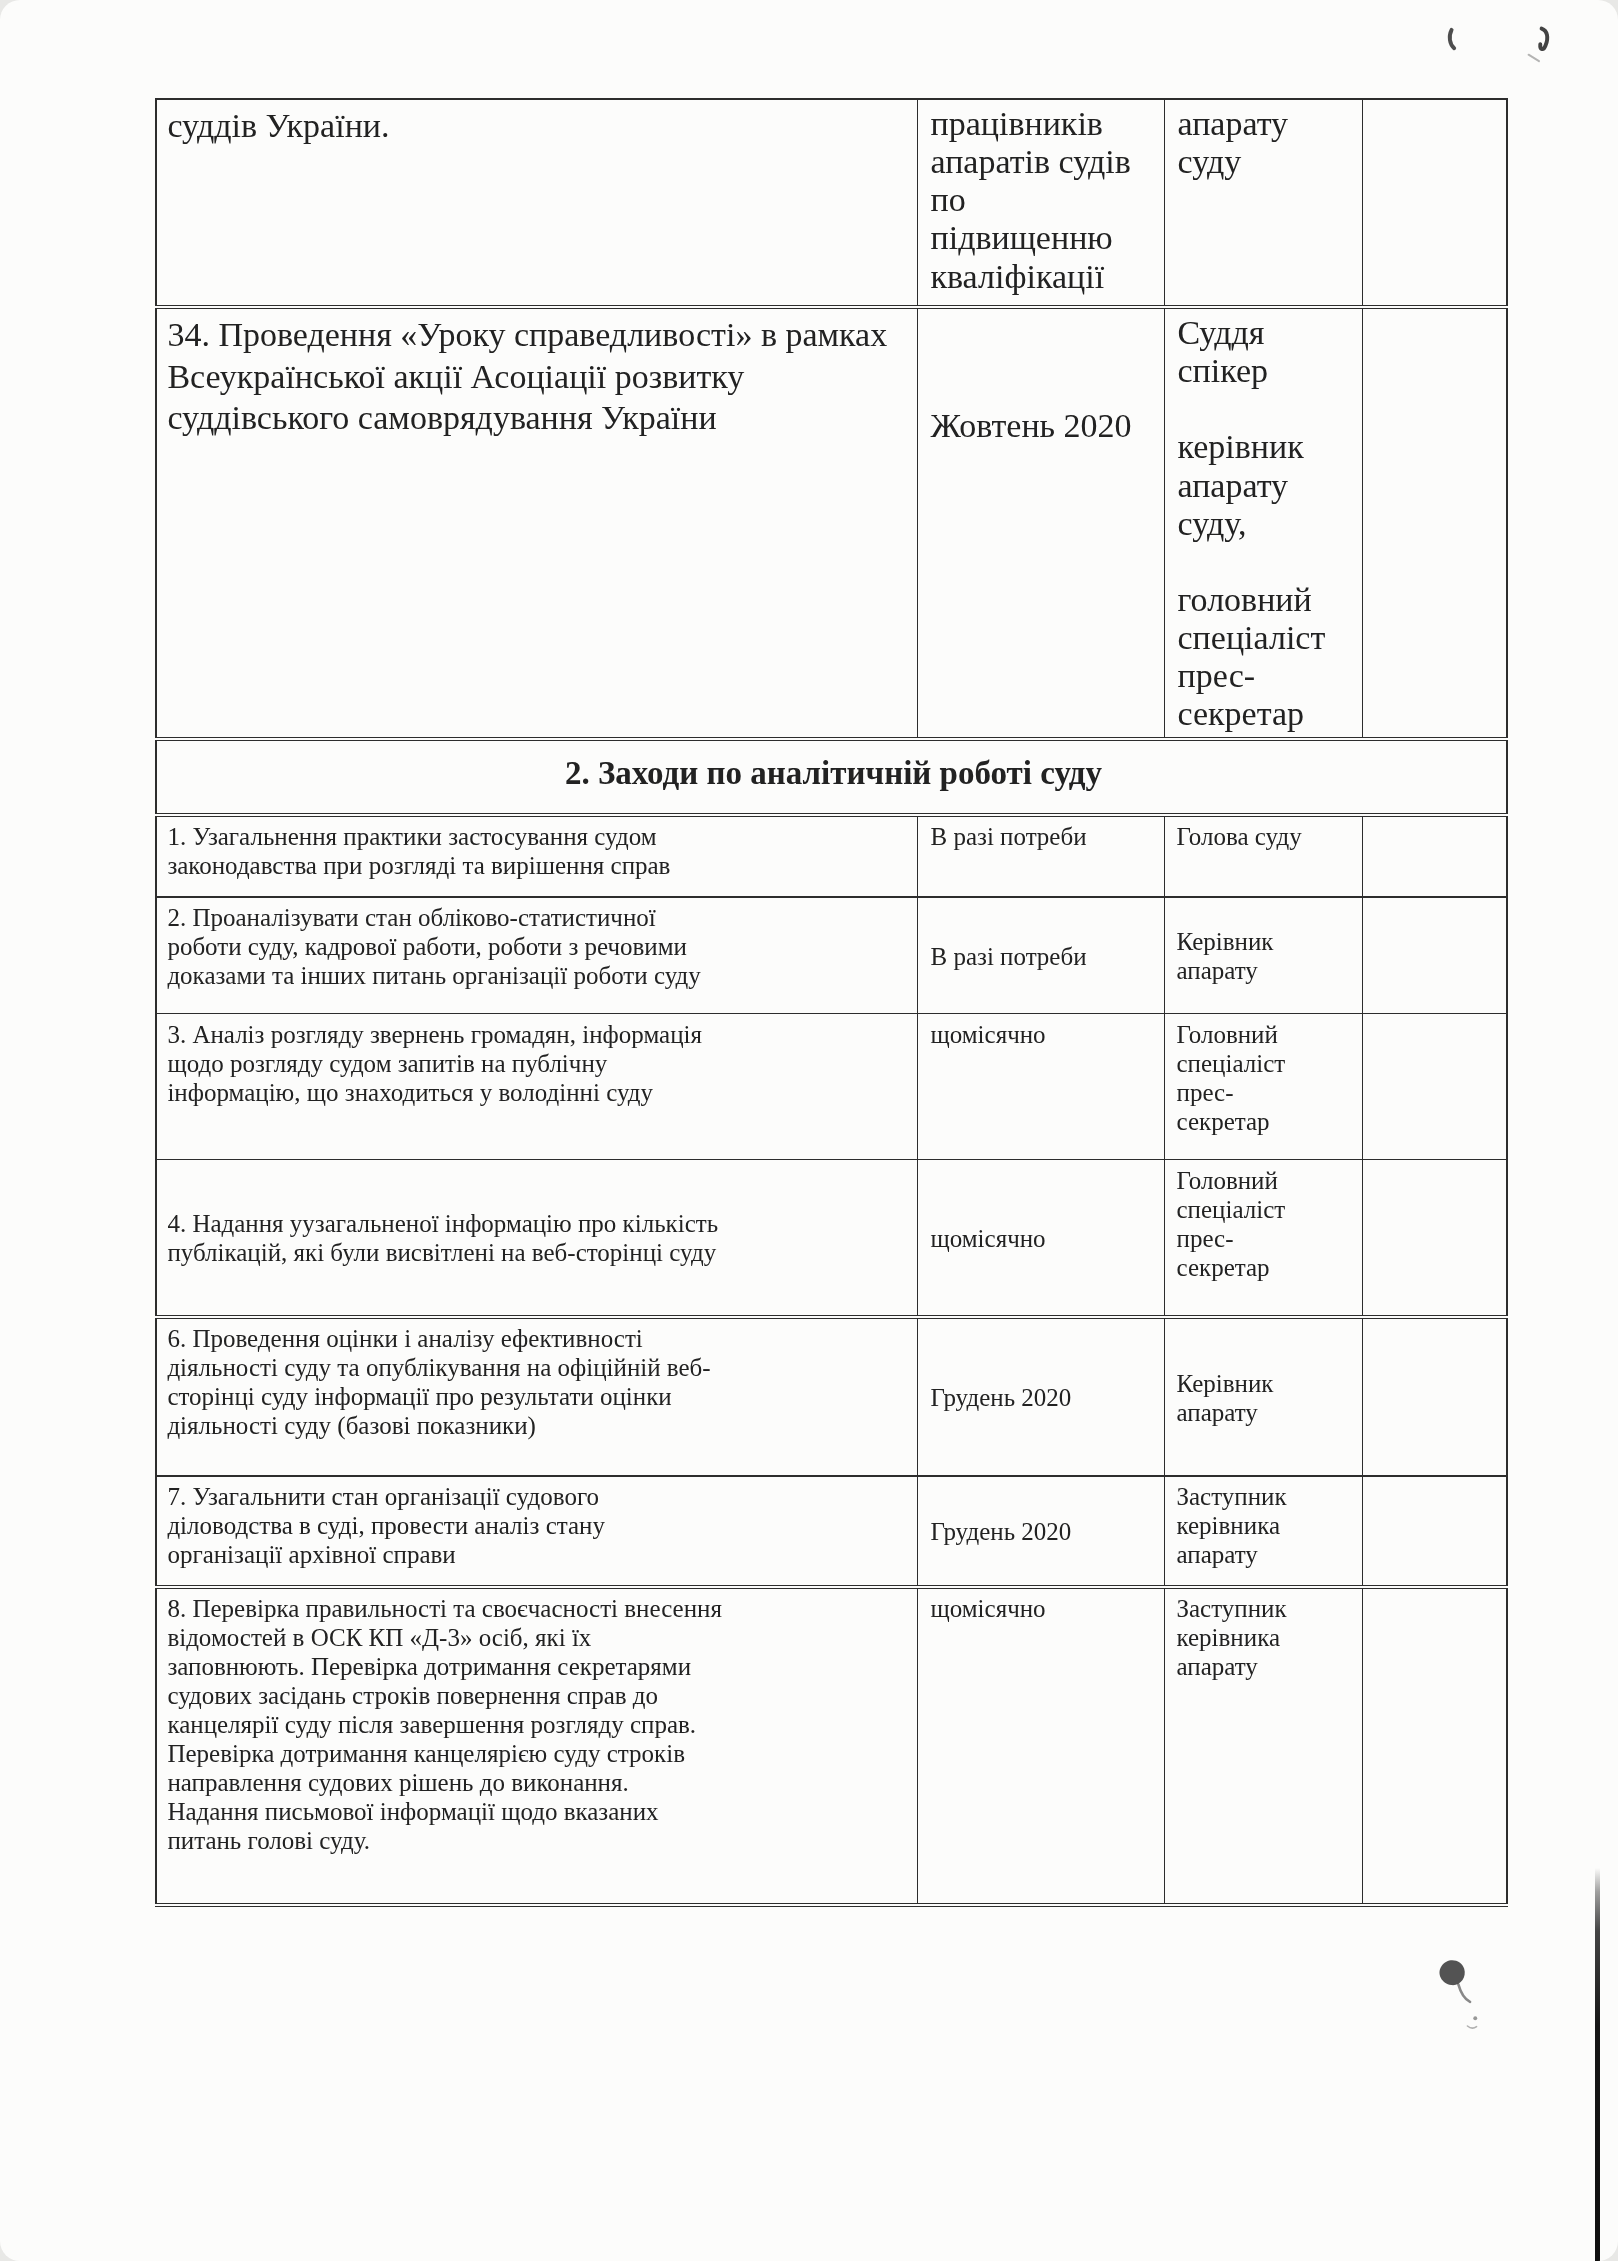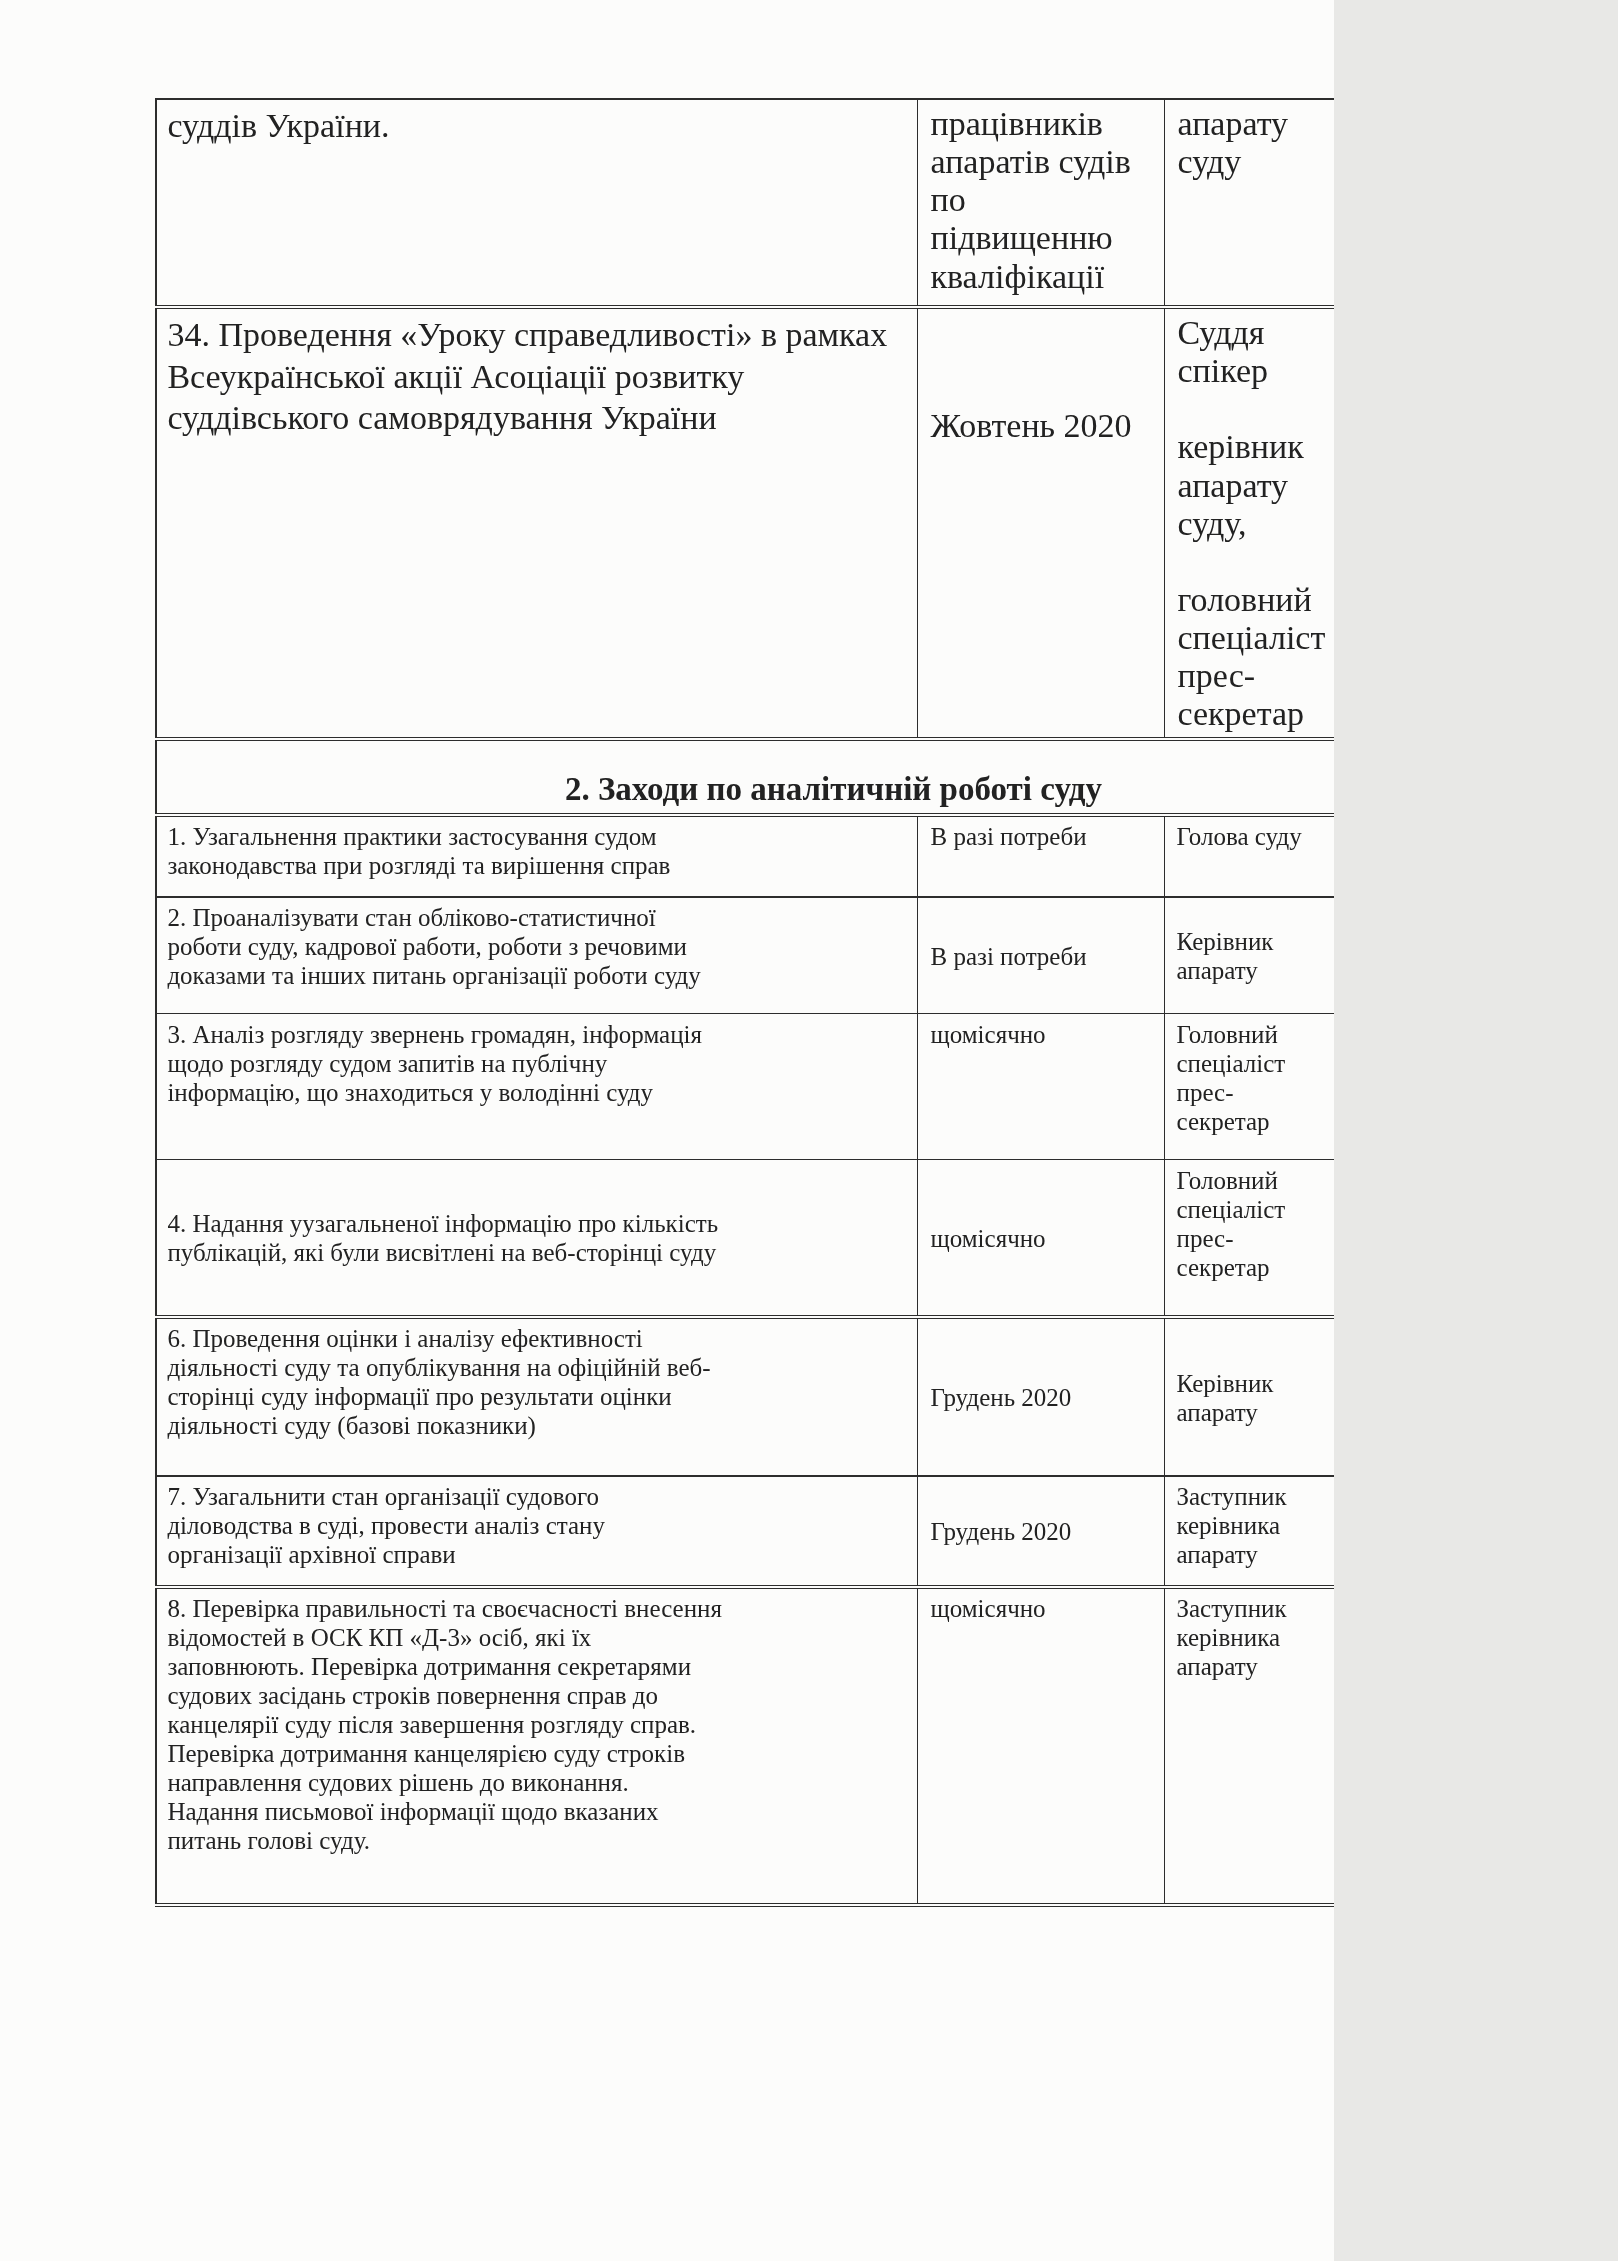--- a/index.html
+++ b/index.html
@@ -1,22 +1,23 @@
 <!DOCTYPE html>
 <html style="font-size:10.4px"><head>
 <meta charset="utf-8">
 <style>
   html,body{margin:0;padding:0;background:#e8e8e6;}
   .page{
     position:relative;
-    width:1334px;height:2261px;
+    width:1618px;height:2261px;
     background:#fcfcfb;
     font-family:"Liberation Serif", serif;
     color:#222222;
     overflow:hidden;
+    border-radius:20px;
   }
   table.plan{
     position:absolute;left:155px;top:98px;
     width:1351px;
     border-collapse:collapse;
     table-layout:fixed;
     border:2.6px solid #2d2d2d;
     border-bottom:4.6px double #2d2d2d;
   }
   td{
@@ -46,21 +47,21 @@
   tr.r-s6{height:82px;}
   tr.r-s7{height:111px;}
   tr.r-s8{height:318px;}
   
   tr.bd td{border-top:4.6px double #2d2d2d;}
   tr.bm td{border-top:2px solid #2d2d2d;}
   td.sec-cell{
     text-align:center;
     font-weight:bold;
     font-size:33px;
-    padding-top:30px;
+    padding-top:14px;
     white-space:pre-line;
   }
   td.term-push{padding-top:98px;}
   td.vm{vertical-align:middle;}
   
   .streak{
     position:absolute;left:1595px;top:1868px;width:5.2px;height:394px;
     background:linear-gradient(to bottom,
       rgba(22,22,22,0) 0%,
       rgba(22,22,22,0.4) 6%,

